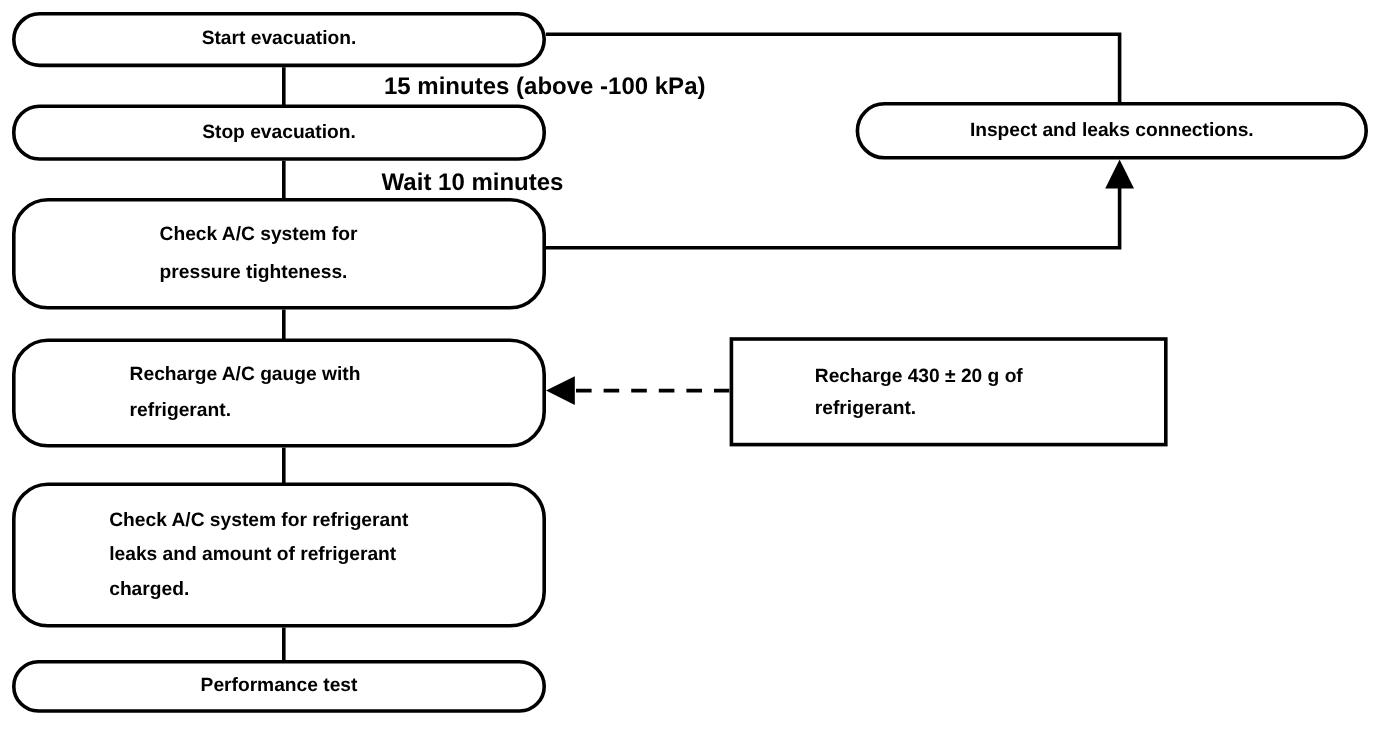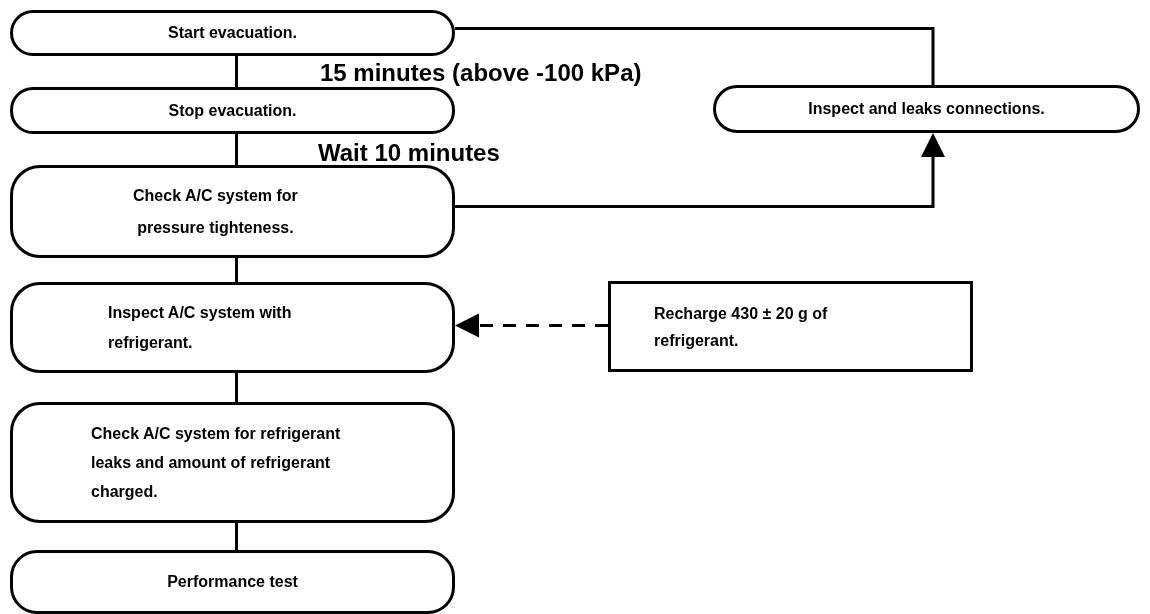--- a/index.html
+++ b/index.html
@@ -33,31 +33,31 @@
     font-size: 16px;
     line-height: 30px;
     white-space: pre-line;
   }
   .node.centered { justify-content: center; text-align: center; }
   .pill  { border-radius: 23px; }
   .soft  { border-radius: 30px; }
 
   #node-start        { left: 10px;  top: 10px;  width: 445px; height: 46px; }
   #node-stop         { left: 10px;  top: 87px;  width: 445px; height: 47px; }
-  #node-check-press  { left: 10px;  top: 165px; width: 445px; height: 93px; padding-left: 120px; line-height: 32px; text-align: center; }
+  #node-check-press  { left: 10px;  top: 165px; width: 445px; height: 93px; padding-left: 120px; line-height: 32px; }
   #node-recharge     { left: 10px;  top: 282px; width: 445px; height: 91px; padding-left: 95px; }
   #node-check-leaks  { left: 10px;  top: 402px; width: 445px; height: 121px; padding-left: 78px; line-height: 29px; }
-  #node-performance  { left: 10px;  top: 550px; width: 445px; height: 64px; border-radius: 27px; }
+  #node-performance  { left: 10px;  top: 550px; width: 445px; height: 44px; border-radius: 27px; }
   #node-inspect      { left: 713px; top: 85px;  width: 427px; height: 48px; border-radius: 24px; }
-  #note-recharge-amt { left: 608px; top: 281px; width: 365px; height: 91px; border-radius: 0; padding-left: 43px; line-height: 27px; }
+  #note-recharge-amt { left: 608px; top: 281px; width: 365px; height: 91px; border-radius: 0; padding-left: 68px; line-height: 27px; }
 
   .edge-label {
     position: absolute;
     font-weight: bold;
-    font-size: 24px;
+    font-size: 20px;
     line-height: 27px;
     white-space: pre-line;
   }
   #label-evac-time { left: 320px; top: 59px; }
   #label-wait      { left: 318px; top: 139px; }
   #label-abnormal  { left: 600px; top: 151px; }
 </style>
 </head>
 <body>
 
@@ -80,21 +80,21 @@
     <polygon class="head" points="455,325.5 479,313.5 479,337.5"></polygon>
   </svg>
 
   <div class="node pill centered" id="node-start">Start evacuation.</div>
 
   <div class="node pill centered" id="node-stop">Stop evacuation.</div>
 
   <div class="node soft" id="node-check-press">Check A/C system for
 pressure tighteness.</div>
 
-  <div class="node soft" id="node-recharge">Inspect A/C system with
+  <div class="node soft" id="node-recharge">Recharge A/C gauge with
 refrigerant.</div>
 
   <div class="node soft" id="node-check-leaks">Check A/C system for refrigerant
 leaks and amount of refrigerant
 charged.</div>
 
   <div class="node centered" id="node-performance">Performance test</div>
 
   <div class="node centered" id="node-inspect">Inspect and leaks connections.</div>
 

